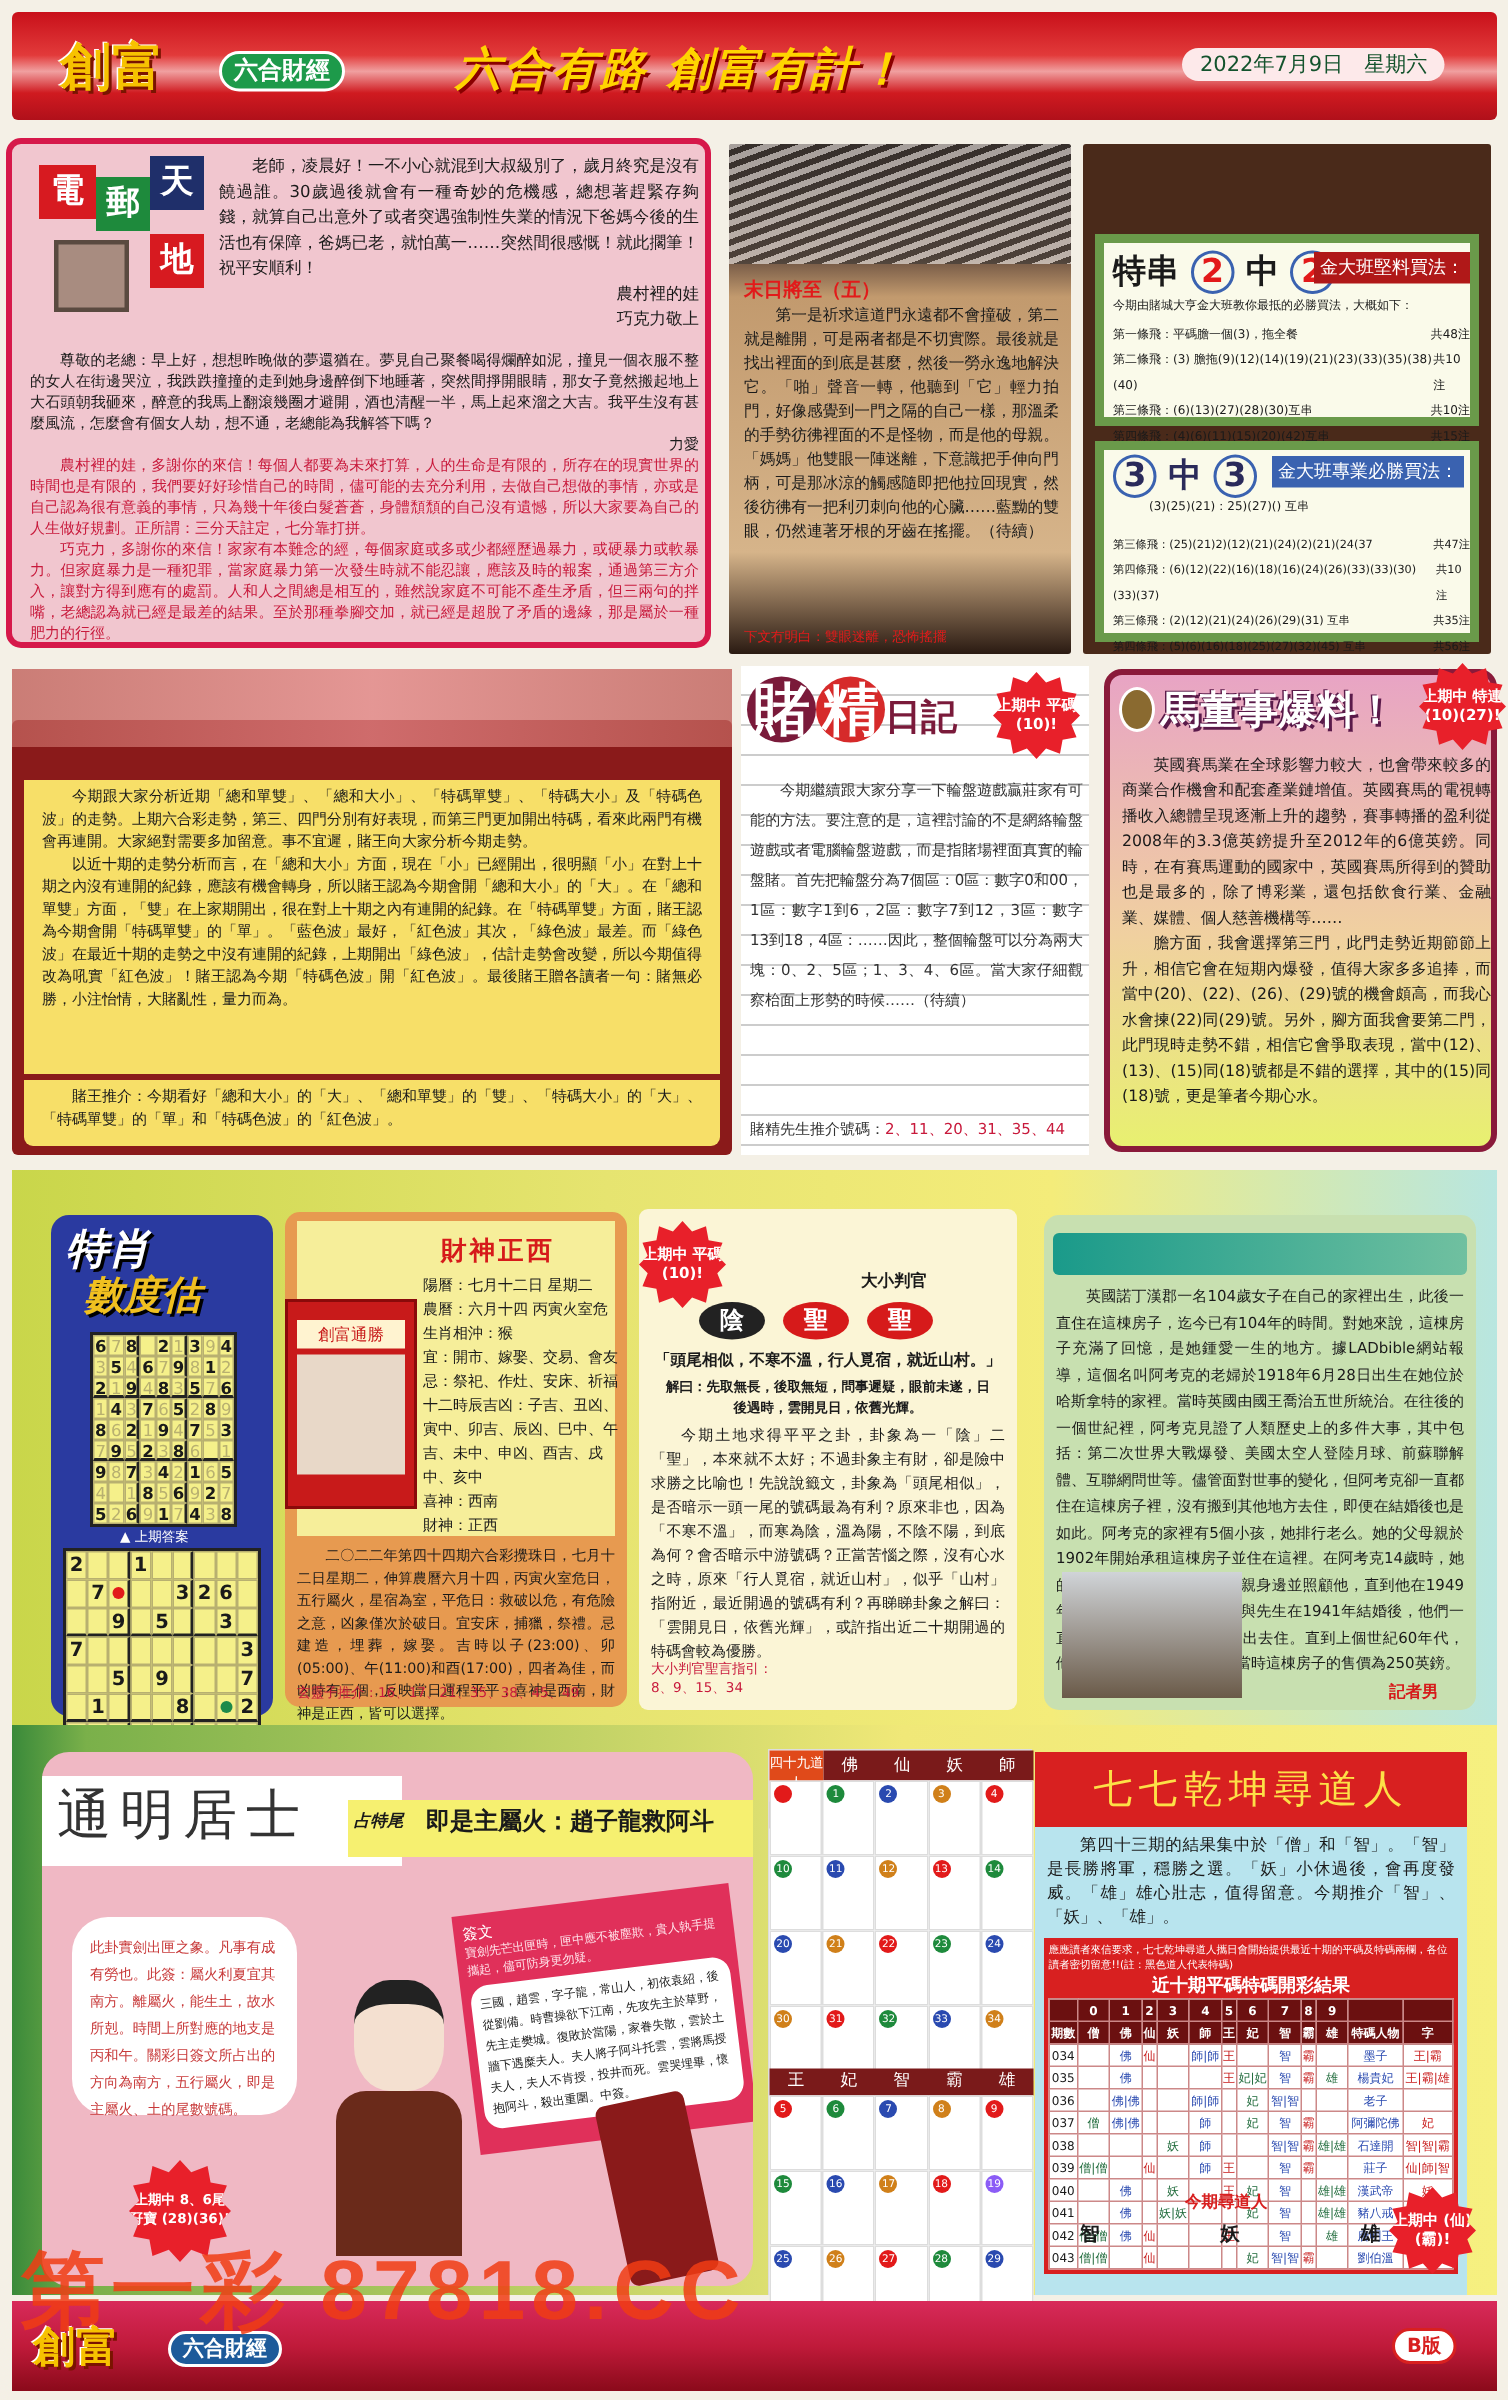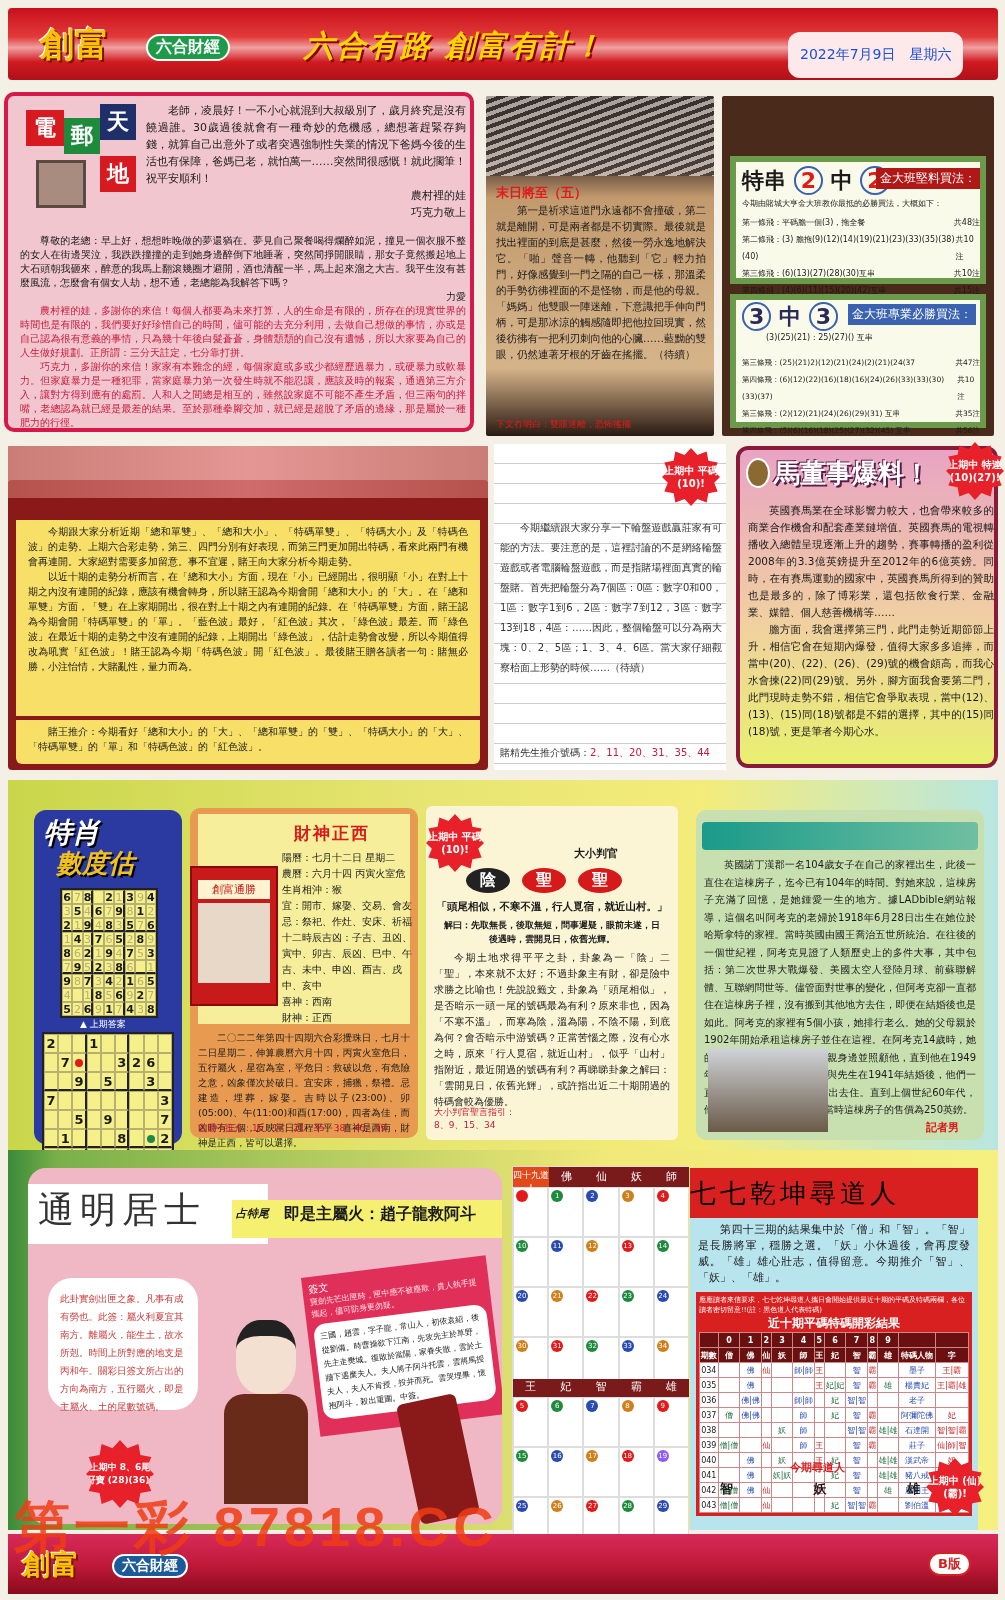--- a/index.html
+++ b/index.html
@@ -3,21 +3,21 @@
 <meta charset="utf-8">
 <style>
 *{box-sizing:border-box;margin:0;padding:0}
 body{width:1005px;height:1600px;background:#f4f0e6;font-family:"DejaVu Sans","Liberation Sans",sans-serif;position:relative;overflow:hidden;color:#1a1a1a}
 .abs{position:absolute}
 
 #hdr{left:8px;top:8px;width:990px;height:72px;background:linear-gradient(180deg,#c8101a 0%,#e23a3a 40%,#f0a0a0 55%,#d01a20 75%,#b0101a 100%);border-radius:4px}
 .logo{font-weight:bold;font-size:34px;color:#f7c200;text-shadow:2px 2px 0 #7a1400,-1px -1px 0 #fff;letter-spacing:1px}
 .pill{background:#1d9a4a;color:#fff;border:2px solid #fff;border-radius:14px;padding:1px 8px;font-weight:bold;font-size:16px}
 .slogan{font-weight:bold;font-size:30px;color:#ffd400;text-shadow:2px 2px 0 #8a0000;letter-spacing:2px;font-style:italic}
-.date{background:#fde9ea;border-radius:12px;padding:14px 12px;font-size:14px;color:#1d4ed8}
+.date{background:#fde9ea;border-radius:12px;padding:2px 12px;font-size:14px;color:#14532d}
 
 .panel{border-radius:10px;overflow:hidden}
 .txt{font-size:11px;line-height:17px;text-align:justify}
 .txt p{text-indent:2em}
 .sign{text-align:right;display:block}
 .red{color:#c81a3c}
 .starburst{width:58px;height:58px;background:#e8202a;color:#fff;font-size:10px;font-weight:bold;text-align:center;line-height:13px;display:flex;align-items:center;justify-content:center;clip-path:polygon(50% 0,61% 12%,77% 6%,80% 22%,96% 25%,90% 40%,100% 50%,90% 60%,96% 75%,80% 78%,77% 94%,61% 88%,50% 100%,39% 88%,23% 94%,20% 78%,4% 75%,10% 60%,0 50%,10% 40%,4% 25%,20% 22%,23% 6%,39% 12%)}
 
 .sdk{display:grid;grid-template-columns:repeat(9,1fr);background:#f5f08a;border:2px solid #222}
 .sdk div{border:1px solid #b8b070;font-size:11px;text-align:center;height:14px;line-height:13px;font-weight:bold}
@@ -134,20 +134,23 @@
   <div class="abs txt" style="left:8px;top:40px;width:464px;height:196px;background:#f7df68;padding:4px 12px;font-size:10px;line-height:15px">
     <p>今期跟大家分析近期「總和單雙」、「總和大小」、「特碼單雙」、「特碼大小」及「特碼色波」的走勢。上期六合彩走勢，第三、四門分別有好表現，而第三門更加開出特碼，看來此兩門有機會再連開。大家絕對需要多加留意。事不宜遲，賭王向大家分析今期走勢。</p>
     <p>以近十期的走勢分析而言，在「總和大小」方面，現在「小」已經開出，很明顯「小」在對上十期之內沒有連開的紀錄，應該有機會轉身，所以賭王認為今期會開「總和大小」的「大」。在「總和單雙」方面，「雙」在上家期開出，很在對上十期之內有連開的紀錄。在「特碼單雙」方面，賭王認為今期會開「特碼單雙」的「單」。「藍色波」最好，「紅色波」其次，「綠色波」最差。而「綠色波」在最近十期的走勢之中沒有連開的紀錄，上期開出「綠色波」，估計走勢會改變，所以今期值得改為吼實「紅色波」！賭王認為今期「特碼色波」開「紅色波」。最後賭王贈各讀者一句：賭無必勝，小注怡情，大賭亂性，量力而為。</p>
   </div>
   <div class="abs txt" style="left:8px;top:240px;width:464px;height:44px;background:#f7df68;padding:4px 12px;font-size:10px;line-height:15px;border-radius:0 0 6px 6px">
     <p>賭王推介：今期看好「總和大小」的「大」、「總和單雙」的「雙」、「特碼大小」的「大」、「特碼單雙」的「單」和「特碼色波」的「紅色波」。</p>
   </div>
 </div>
 
 <div class="abs" style="left:494px;top:444px;width:232px;height:326px;background:repeating-linear-gradient(180deg,#fff 0 19px,#ccc 19px 20px)">
+  <div class="abs" style="left:4px;top:4px;font-size:38px;font-weight:bold;color:#fff">
+    <span style="background:#7a1a3a;border-radius:50%;padding:0 4px">賭</span><span style="background:#d62a2a;border-radius:50%;padding:0 4px">精</span><span style="color:#7a1a3a;font-size:24px">日</span><span style="color:#7a1a3a;font-size:24px">記</span>
+  </div>
   <div class="abs starburst" style="left:168px;top:4px">上期中 平碼 (10)!</div>
   <div class="abs txt" style="left:6px;top:74px;width:222px;font-size:10px;line-height:20px;color:#333">
       <p>今期繼續跟大家分享一下輪盤遊戲贏莊家有可能的方法。要注意的是，這裡討論的不是網絡輪盤遊戲或者電腦輪盤遊戲，而是指賭場裡面真實的輪盤賭。首先把輪盤分為7個區：0區：數字0和00，1區：數字1到6，2區：數字7到12，3區：數字13到18，4區：……因此，整個輪盤可以分為兩大塊：0、2、5區；1、3、4、6區。當大家仔細觀察枱面上形勢的時候……（待續）</p>
     </div>
   <div class="abs" style="left:6px;top:302px;font-size:10px;color:#333"><span>賭精先生推介號碼：</span><span class="red">2、11、20、31、35、44</span></div>
 </div>
 
 <div class="abs" style="left:736px;top:446px;width:262px;height:322px;background:linear-gradient(180deg,#e8a4c4 0%,#f0d0a0 55%,#e8f070 100%);border:4px solid #8a1a3a;border-radius:12px">
   <div class="abs" style="left:6px;top:8px;width:24px;height:30px;border-radius:50%;background:#8a6a30;border:2px solid #fff"></div>
   <div class="abs" style="left:34px;top:6px;font-size:26px;font-weight:bold;color:#fff;text-shadow:2px 2px 0 #5a1a4a,-1px -1px 0 #5a1a4a">馬董事爆料！</div>
@@ -523,21 +526,21 @@
       <div>
         <span style="background:#1e8a3c">28</span>
       </div>
       <div>
         <span style="background:#2a4ab0">29</span>
       </div>
     </div>
 </div>
 
 <div class="abs" style="left:690px;top:1168px;width:288px;height:362px;background:#b8e4ee">
-  <div class="abs" style="left:0;top:0;width:288px;height:50px;background:#d82020;color:#000000;font-family:'DejaVu Serif',serif;font-size:26px;line-height:50px;letter-spacing:4px">七七乾坤尋道人</div>
+  <div class="abs" style="left:0;top:0;width:288px;height:50px;background:#d82020;color:#fde047;font-family:'DejaVu Serif',serif;font-size:26px;text-align:center;line-height:50px;letter-spacing:4px">七七乾坤尋道人</div>
   <div class="abs txt" style="left:8px;top:54px;width:272px;font-size:11px;line-height:16px">
       <p>第四十三期的結果集中於「僧」和「智」。「智」是長勝將軍，穩勝之選。「妖」小休過後，會再度發威。「雄」雄心壯志，值得留意。今期推介「智」、「妖」、「雄」。</p>
     </div>
   <div class="abs" style="left:6px;top:124px;width:276px;background:#d82020;padding:3px">
     <div style="color:#fff;font-size:7px;line-height:10px">應應讀者來信要求，七七乾坤尋道人攜日會開始提供最近十期的平碼及特碼兩欄，各位讀者密切留意!!(註：黑色道人代表特碼)</div>
     <div style="color:#fff;font-weight:bold;font-size:12px;text-align:center">近十期平碼特碼開彩結果</div>
     <table class="res" style="background:#fff">
       <thead>
         <tr id="digits-row">
             <th></th>

